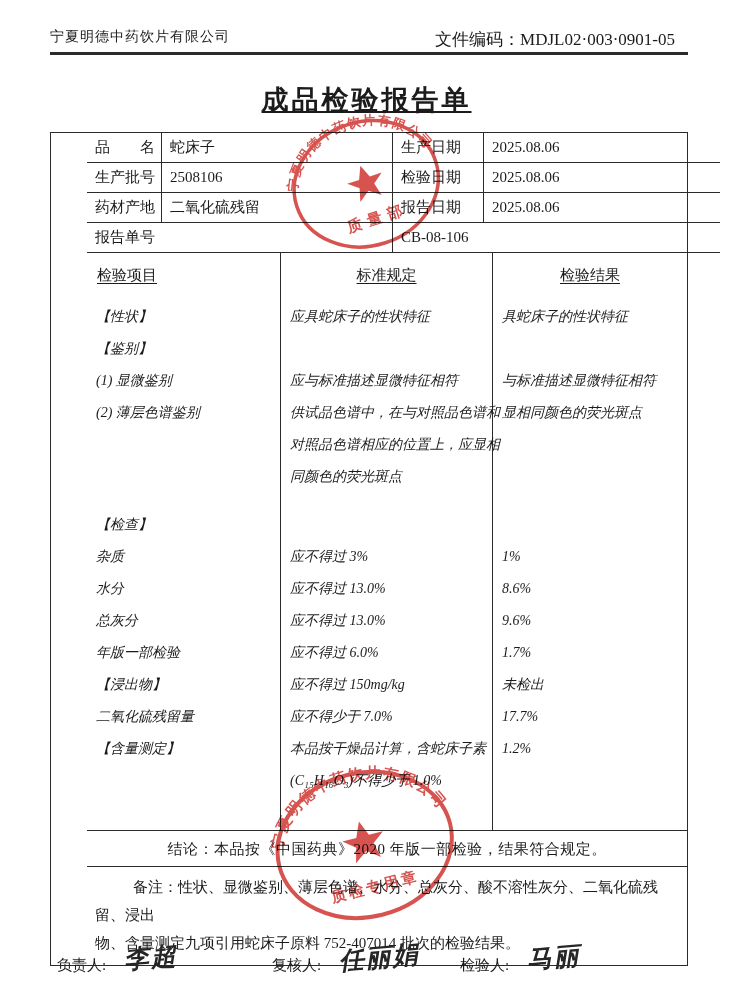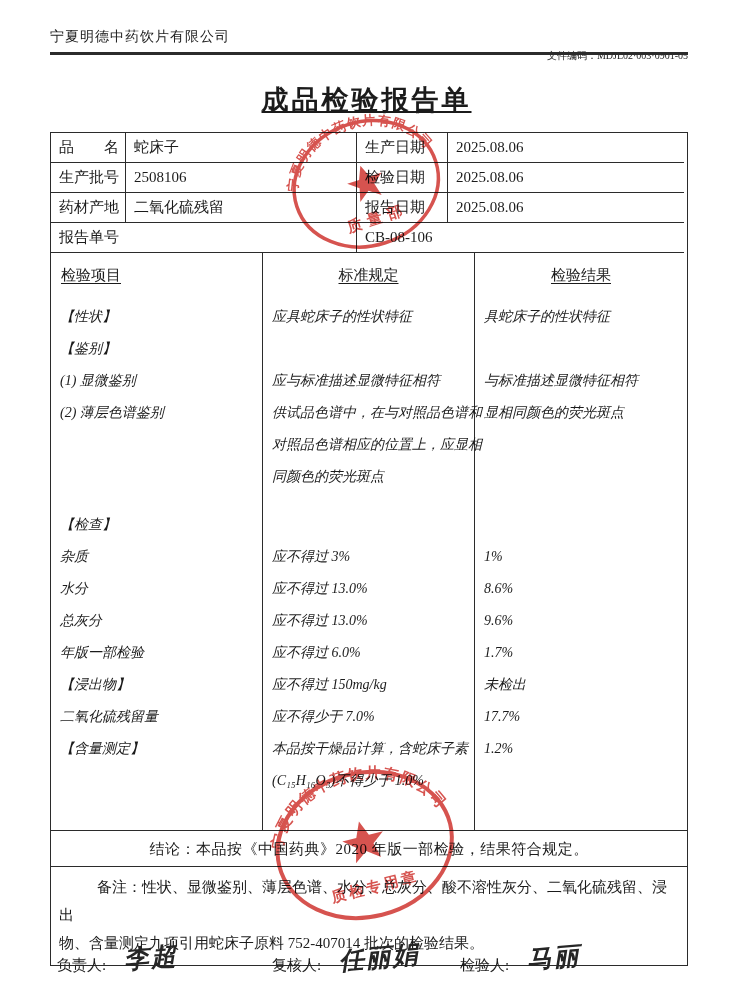--- a/index.html
+++ b/index.html
@@ -2,28 +2,28 @@
 <html><head>
 <meta charset="utf-8">
 <style>
   * { margin:0; padding:0; box-sizing:border-box; }
   html,body { width:733px; height:1000px; background:#ffffff; }
   body { font-family:"Liberation Serif","DejaVu Serif",serif; color:#1b1b1b; position:relative; overflow:hidden; }
   .page { position:absolute; inset:0; background:#fff; }
 
   
   .hdr-left  { position:absolute; left:50px; top:28px; font-size:14px; letter-spacing:1px; }
-  .hdr-right { position:absolute; right:45px; top:28px; font-size:10px;margin-top:21px; }
+  .hdr-right { position:absolute; right:58px; top:28px; font-size:17px; }
   .hdr-rule  { position:absolute; left:50px; top:52px; width:638px; height:2.5px; background:#2b2b2b; }
 
   .title { position:absolute; left:0; top:82px; width:733px; text-align:center;
            font-size:27px; font-weight:bold; letter-spacing:3px;text-decoration:underline; }
 
   
-  .doc-table { position:absolute; left:50px; top:132px; width:638px; border:1.5px solid #2b2b2b; background:transparent; }
+  .doc-table { position:absolute; left:50px; top:132px; width:638px; border:1.5px solid #2b2b2b; background:transparent;padding-left:36px; }
 
   .info-grid { display:grid; grid-template-columns:75px 231px 91px 236px; }
   .cell { height:30px; line-height:29px; font-size:15px; padding-left:8px;
           border-bottom:1px solid #2b2b2b; border-right:1px solid #2b2b2b; white-space:nowrap; }
   .cell.last { border-right:none; }
   .cell.span2a { grid-column:1 / 3; }
   .cell.span2b { grid-column:3 / 5; border-right:none; }
 
   
   .detail { display:flex; height:578px; border-bottom:1px solid #2b2b2b; }

